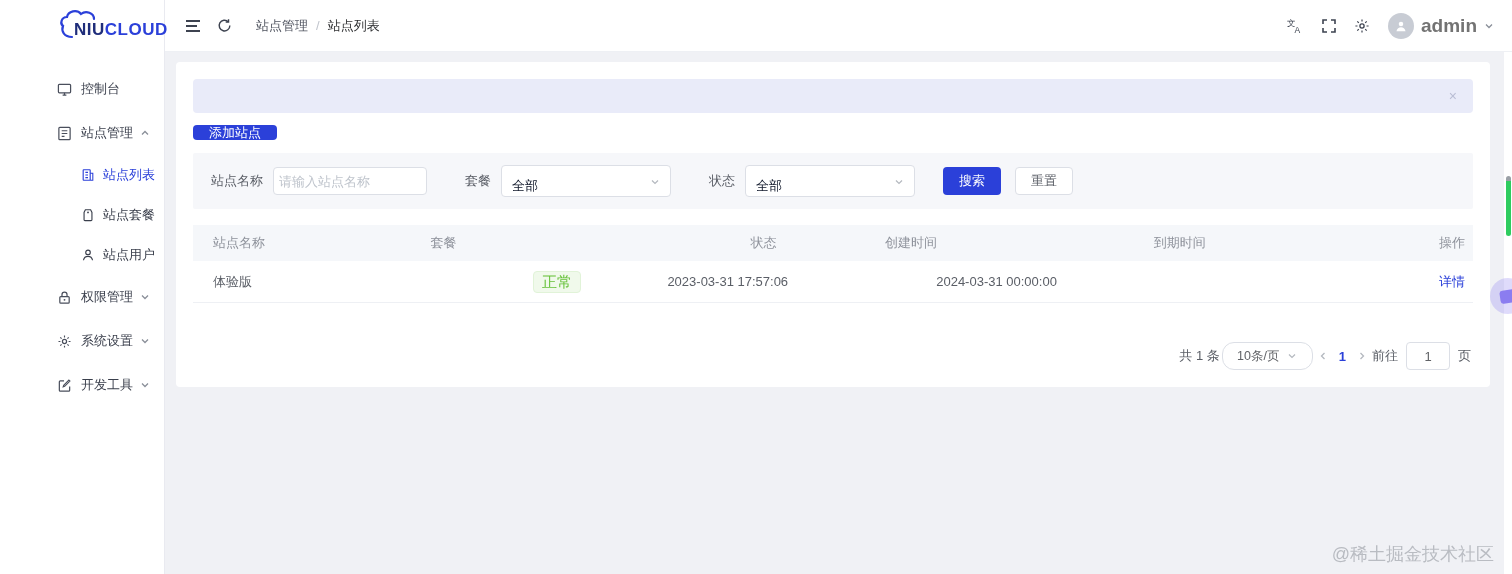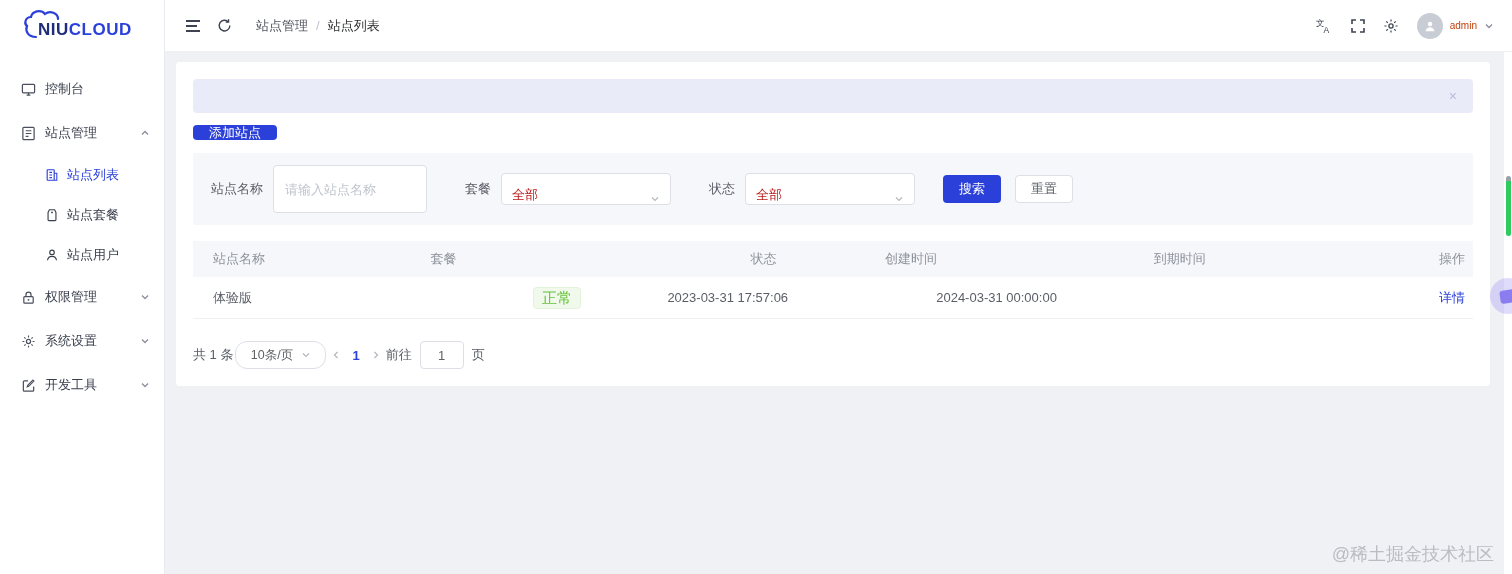--- a/index.html
+++ b/index.html
@@ -1,20 +1,20 @@
 <!DOCTYPE html>
 <html><head>
 <meta charset="utf-8">
 <style>
   * { margin:0; padding:0; box-sizing:border-box; }
   html,body { width:1512px; height:574px; overflow:hidden; }
   body { font-family:"Liberation Sans","DejaVu Sans",sans-serif; font-size:13px; color:#303133; background:#f0f1f5; position:relative; }
 
   
-  .sidebar { position:absolute; left:0; top:0; width:165px; height:574px; background:#fff; border-right:1px solid #e9eaf0; z-index:5; }
+  .sidebar { position:absolute; left:0; top:0; width:165px; height:574px; background:#fff; border-right:1px solid #e9eaf0; z-index:5;padding-left:36px; }
   .logo { height:55px; display:flex; align-items:center; padding-left:24px; position:relative; }
   .logo-cloud { position:absolute; left:22px; top:9px; }
   .logo-text { position:relative; font-size:17px; font-weight:bold; letter-spacing:.5px; margin-left:14px; margin-top:4px; }
   .logo-niu { color:#1f2d7a; }
   .logo-cloudtxt { color:#2b40d9; }
   .menu { padding-top:12px; }
   .menu-item { height:44px; display:flex; align-items:center; padding:0 14px 0 20px; color:#3a3f4c; cursor:pointer; }
   .menu-item .mi-icon { width:16px; height:16px; margin-right:9px; display:inline-flex; align-items:center; justify-content:center; color:#4a4f5c; }
   .menu-item .mi-arrow { margin-left:auto; color:#8a8f99; display:inline-flex; }
   .submenu-item { height:40px; display:flex; align-items:center; padding-left:44px; color:#3a3f4c; cursor:pointer; }
@@ -24,57 +24,57 @@
   
   .topbar { position:absolute; left:165px; top:0; right:0; height:52px; background:#fff; border-bottom:1px solid #eef0f4; display:flex; align-items:center; padding:0 18px 0 20px; z-index:4; }
   .tb-icon { color:#3d4350; margin-right:16px; display:inline-flex; align-items:center; cursor:pointer; }
   .breadcrumb { display:flex; align-items:center; gap:8px; color:#515560; font-size:13px; margin-left:8px; }
   .breadcrumb .crumb-last { color:#303133; }
   .breadcrumb .sep { color:#c0c4cc; }
   .tb-right { margin-left:auto; display:flex; align-items:center; gap:18px; }
   .tb-right .tb-icon { margin-right:0; }
   .avatar { width:26px; height:26px; border-radius:50%; background:#c8ccd4; display:inline-flex; align-items:center; justify-content:center; }
   .user-wrap { display:flex; align-items:center; gap:7px; cursor:pointer; }
-  .user-name { color:#c2410c; font-size:10px; }
+  .user-name { color:#737373; font-size:19px;font-weight:bold; }
 
   
   .main { position:absolute; left:165px; top:52px; right:0; bottom:0; background:#f0f1f5; overflow:hidden; }
   .card { position:absolute; left:11px; top:10px; width:1314px; background:#fff; border-radius:4px; padding:17px; }
 
   .alert { height:34px; background:#e9ebf9; border-radius:4px; display:flex; align-items:center; padding:0 16px; color:#3d52db; font-size:13px; }
   .alert-close { margin-left:auto; color:#b9bdd4; font-size:14px; cursor:pointer; line-height:1; }
 
   .btn { display:inline-flex; align-items:center; justify-content:center; height:28px; padding:0 15px; border-radius:4px; font-size:13px; cursor:pointer; border:1px solid transparent; }
   .btn-primary { background:#2b40d9; color:#fff; }
   .btn-plain { background:#fff; color:#5a5e66; border:1px solid #dcdfe6; }
   .add-btn { margin-top:12px; height:15px; }
 
   .filter { margin-top:13px; background:#f6f7fa; border-radius:2px; padding:12px 18px; display:flex; align-items:center; }
   .f-label { color:#5a5e66; margin-right:10px; white-space:nowrap; }
-  .f-input { width:154px; height:48px; border:1px solid #dcdfe6; border-radius:4px; background:#fff; padding:0 11px; font-size:13px; color:#606266; font-family:inherit; outline:none; }
+  .f-input { width:154px; height:28px; border:1px solid #dcdfe6; border-radius:4px; background:#fff; padding:0 5px; font-size:13px; color:#606266; font-family:inherit; outline:none; }
   .f-input::placeholder { color:#bfc4cc; }
-  .f-select { width:170px; height:32px; border:1px solid #dcdfe6; border-radius:4px; background:#fff; padding:0 10px; display:flex; align-items:flex-end; color:#b91c1c; cursor:pointer; }
+  .f-select { width:170px; height:32px; border:1px solid #dcdfe6; border-radius:4px; background:#fff; padding:11px 10px; display:flex; align-items:flex-start; color:#0f172a; cursor:pointer; }
   .f-select .sel-arrow { margin-left:auto; color:#b4b8bf; display:inline-flex; }
   .f-gap { width:38px; }
   .f-btns { margin-left:28px; display:flex; gap:14px; }
 
   
   .table { margin-top:16px; }
   .t-row { display:flex; align-items:center; }
   .t-head { background:#f5f7fa; height:36px; color:#8e929b; }
   .t-body-row { height:42px; border-bottom:1px solid #eef0f4; color:#5a5e66; background:#fff; }
   .t-cell { padding-left:20px; }
   .c-name { width:17%; } .c-pkg { width:25%; } .c-status { width:10.5%; }
   .c-created { width:21%; } .c-expires { width:21%; }
   .c-action { flex:1; text-align:right; padding-right:8px; }
   .tag-success { display:inline-block; background:#f0f9eb; border:1px solid #e1f3d8; color:#67c23a; font-size:15px; padding:2px 8px; border-radius:4px; line-height:16px; }
   .link { color:#2b40d9; cursor:pointer; }
 
   
-  .pagination { margin-top:22px; display:flex; align-items:center; color:#5a5e66; gap:2px; padding-right:2px; }
+  .pagination { margin-top:39px; display:flex; align-items:center; justify-content:flex-end; color:#5a5e66; gap:2px; padding-right:2px; }
   .pg-select { width:91px; height:28px; border:1px solid #dcdfe6; border-radius:12px; background:#fff; display:flex; align-items:center; justify-content:center; gap:8px; color:#606266; font-size:12.5px; cursor:pointer; }
   .pg-arrow { color:#b4b8bf; cursor:pointer; display:inline-flex; padding:0 3px; }
   .pg-num { color:#2b40d9; font-weight:bold; padding:0 6px; cursor:pointer; }
   .pg-goto { display:flex; align-items:center; gap:8px; }
   .pg-input { width:44px; height:28px; border:1px solid #dcdfe6; border-radius:4px; text-align:center; font-size:13px; color:#606266; font-family:inherit; outline:none; }
 
   .watermark { position:absolute; right:18px; bottom:8px; color:#b9bcc2; font-size:18px; pointer-events:none; }
 
   
   .scroll-track { position:absolute; right:0; top:52px; width:8px; bottom:0; background:#fff; }

